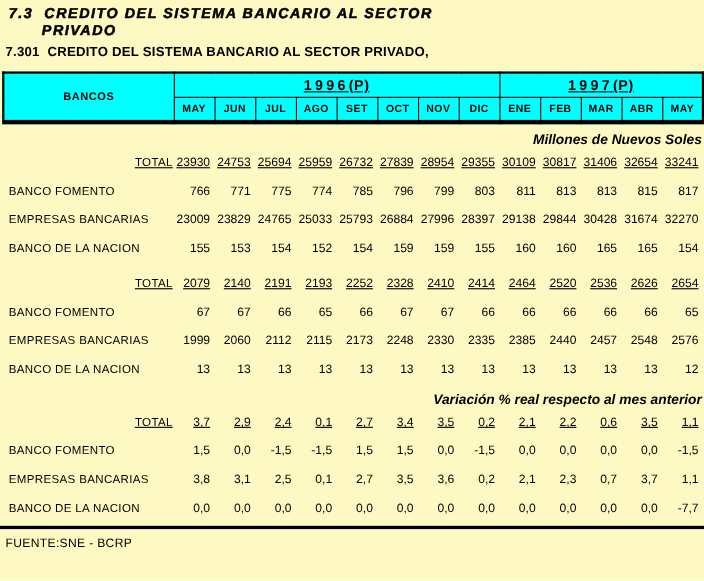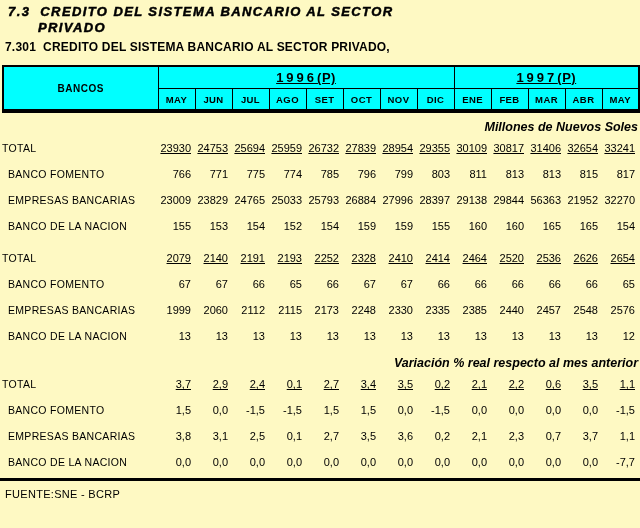--- a/index.html
+++ b/index.html
@@ -27,21 +27,21 @@
   .mk{letter-spacing:0.5px;}
   td.month{font-weight:700;font-size:9.5px;letter-spacing:0.4px;}
   
   .section{margin-top:6px;}
   .sh{font-style:italic;font-weight:700;font-size:12.5px;height:16px;line-height:16px;
     margin-left:157px;width:481px;text-align:right;}
   .row{display:grid;grid-template-columns:155px repeat(13,37px);height:26px;
     align-items:center;margin-left:2px;font-size:11px;}
   .row .label{padding-left:6px;font-size:10.5px;letter-spacing:0.3px;white-space:nowrap;}
   .row .val{text-align:right;padding-right:3px;}
-  .row.total .label{padding-left:0;text-align:left;}
+  .row.total .label{padding-left:0;text-align:right;text-decoration:underline;}
   .row.total .val{text-decoration:underline;}
   
   .rule{height:0;border-top:3px solid #000;margin-top:3px;width:640px;}
   .source{font-size:11px;letter-spacing:0.3px;margin:7px 0 0 5px;}
 </style>
 </head>
 <body>
 
 <div class="page">
 
@@ -131,22 +131,22 @@
           <div class="val">23009</div>
           <div class="val">23829</div>
           <div class="val">24765</div>
           <div class="val">25033</div>
           <div class="val">25793</div>
           <div class="val">26884</div>
           <div class="val">27996</div>
           <div class="val">28397</div>
           <div class="val">29138</div>
           <div class="val">29844</div>
-          <div class="val">56363</div>
-          <div class="val">21952</div>
+          <div class="val">30428</div>
+          <div class="val">31674</div>
           <div class="val">32270</div>
         </div>
         <div class="row">
           <div class="label">BANCO DE LA NACION</div>
           <div class="val">155</div>
           <div class="val">153</div>
           <div class="val">154</div>
           <div class="val">152</div>
           <div class="val">154</div>
           <div class="val">159</div>

